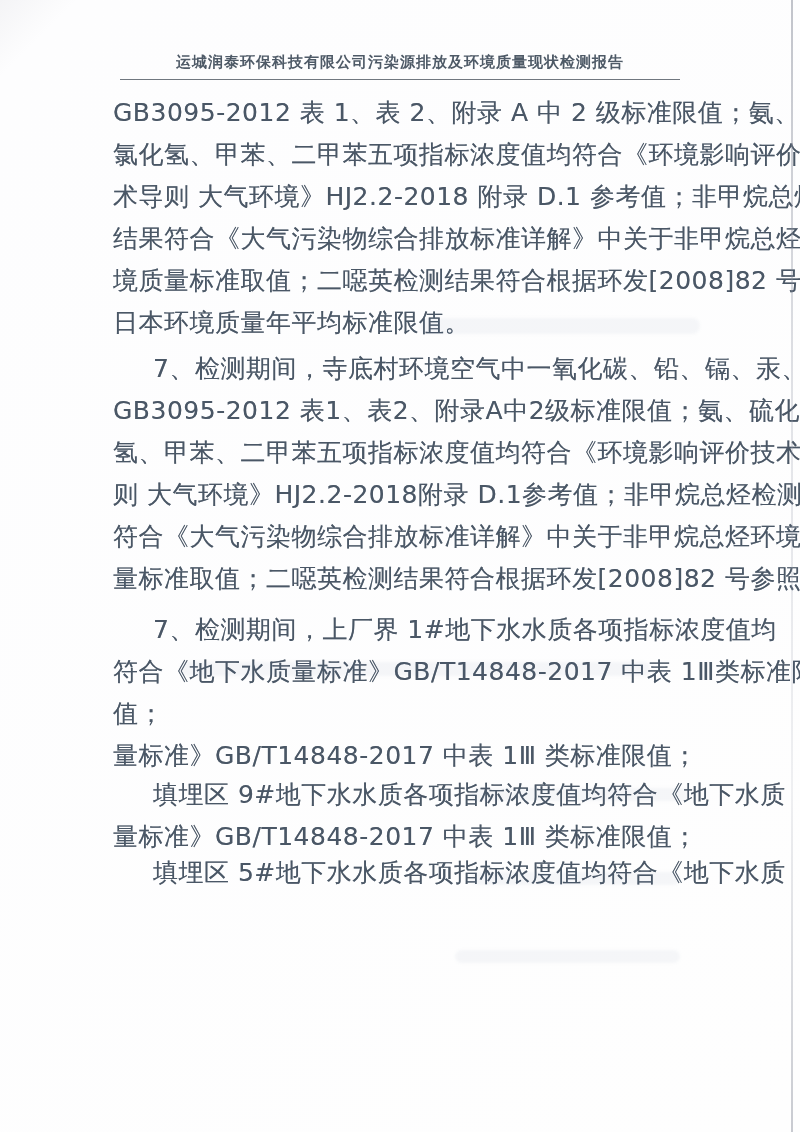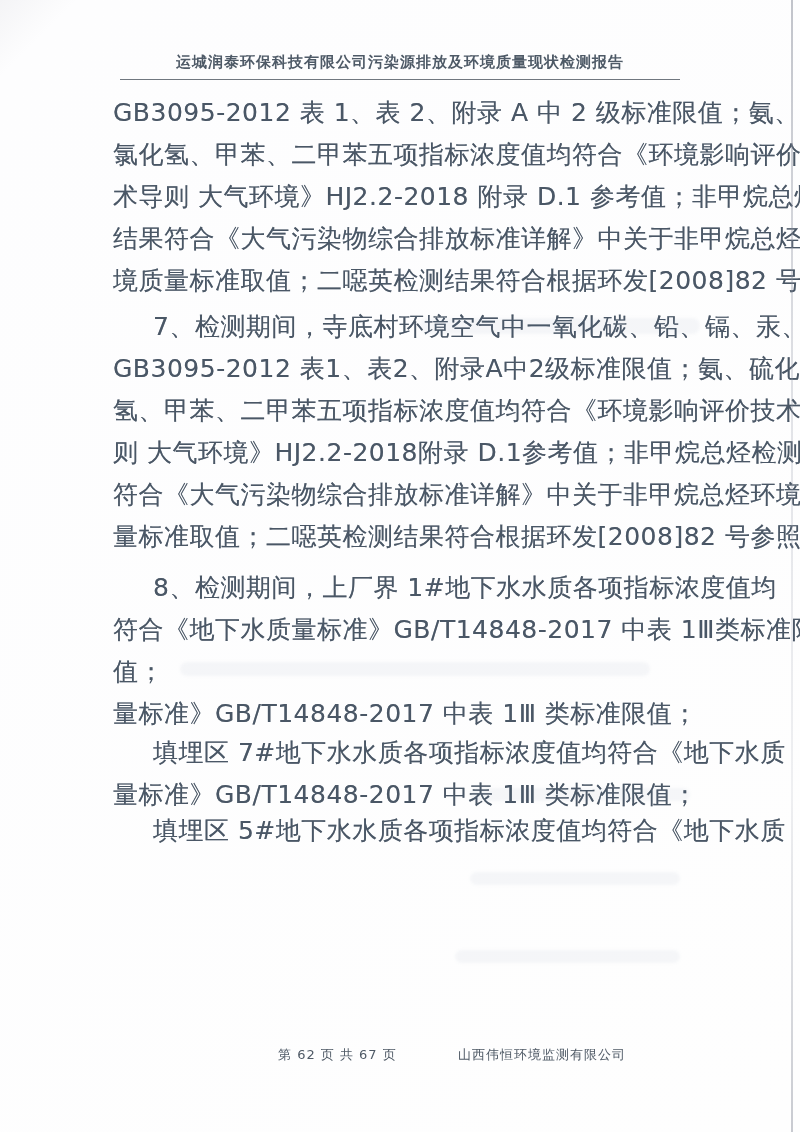--- a/index.html
+++ b/index.html
@@ -100,50 +100,47 @@
   </header>
 
   <main>
 
     <div class="para p1">
       <div class="line">GB3095-2012 表 1、表 2、附录 A 中 2 级标准限值；氨、硫化氢、</div>
       <div class="line">氯化氢、甲苯、二甲苯五项指标浓度值均符合《环境影响评价技</div>
       <div class="line">术导则 大气环境》HJ2.2-2018 附录 D.1 参考值；非甲烷总烃检测</div>
       <div class="line">结果符合《大气污染物综合排放标准详解》中关于非甲烷总烃环</div>
       <div class="line">境质量标准取值；二噁英检测结果符合根据环发[2008]82 号参照</div>
+      <div class="line">日本环境质量年平均标准限值。</div>
     </div>
 
     <div class="para p2">
       <div class="line indent">7、检测期间，寺底村环境空气中一氧化碳、铅、镉、汞、砷、</div>
       <div class="line">GB3095-2012 表1、表2、附录A中2级标准限值；氨、硫化氢、氯化</div>
       <div class="line">氢、甲苯、二甲苯五项指标浓度值均符合《环境影响评价技术导</div>
       <div class="line">则 大气环境》HJ2.2-2018附录 D.1参考值；非甲烷总烃检测结果</div>
       <div class="line">符合《大气污染物综合排放标准详解》中关于非甲烷总烃环境质</div>
       <div class="line">量标准取值；二噁英检测结果符合根据环发[2008]82 号参照日本</div>
     </div>
 
     <div class="para p3">
-      <div class="line indent">8、检测期间，上厂界 1#地下水水质各项指标浓度值均</div>
+      <div class="line indent">7、检测期间，上厂界 1#地下水水质各项指标浓度值均</div>
       <div class="line">符合《地下水质量标准》GB/T14848-2017 中表 1Ⅲ类标准限</div>
       <div class="line">值；</div>
     </div>
 
     <div class="para p4">
       <div class="line">量标准》GB/T14848-2017 中表 1Ⅲ 类标准限值；</div>
     </div>
 
     <div class="para p5">
-      <div class="line indent">填埋区 7#地下水水质各项指标浓度值均符合《地下水质</div>
+      <div class="line indent">填埋区 9#地下水水质各项指标浓度值均符合《地下水质</div>
       <div class="line">量标准》GB/T14848-2017 中表 1Ⅲ 类标准限值；</div>
     </div>
 
     <div class="para p6">
       <div class="line indent">填埋区 5#地下水水质各项指标浓度值均符合《地下水质</div>
     </div>
 
   </main>
 
-  <footer>
-    <span class="footer-page-info">第 62 页 共 67 页</span>
-    <span class="footer-company">山西伟恒环境监测有限公司</span>
-  </footer>
 
 </div>
 
 </body></html>

